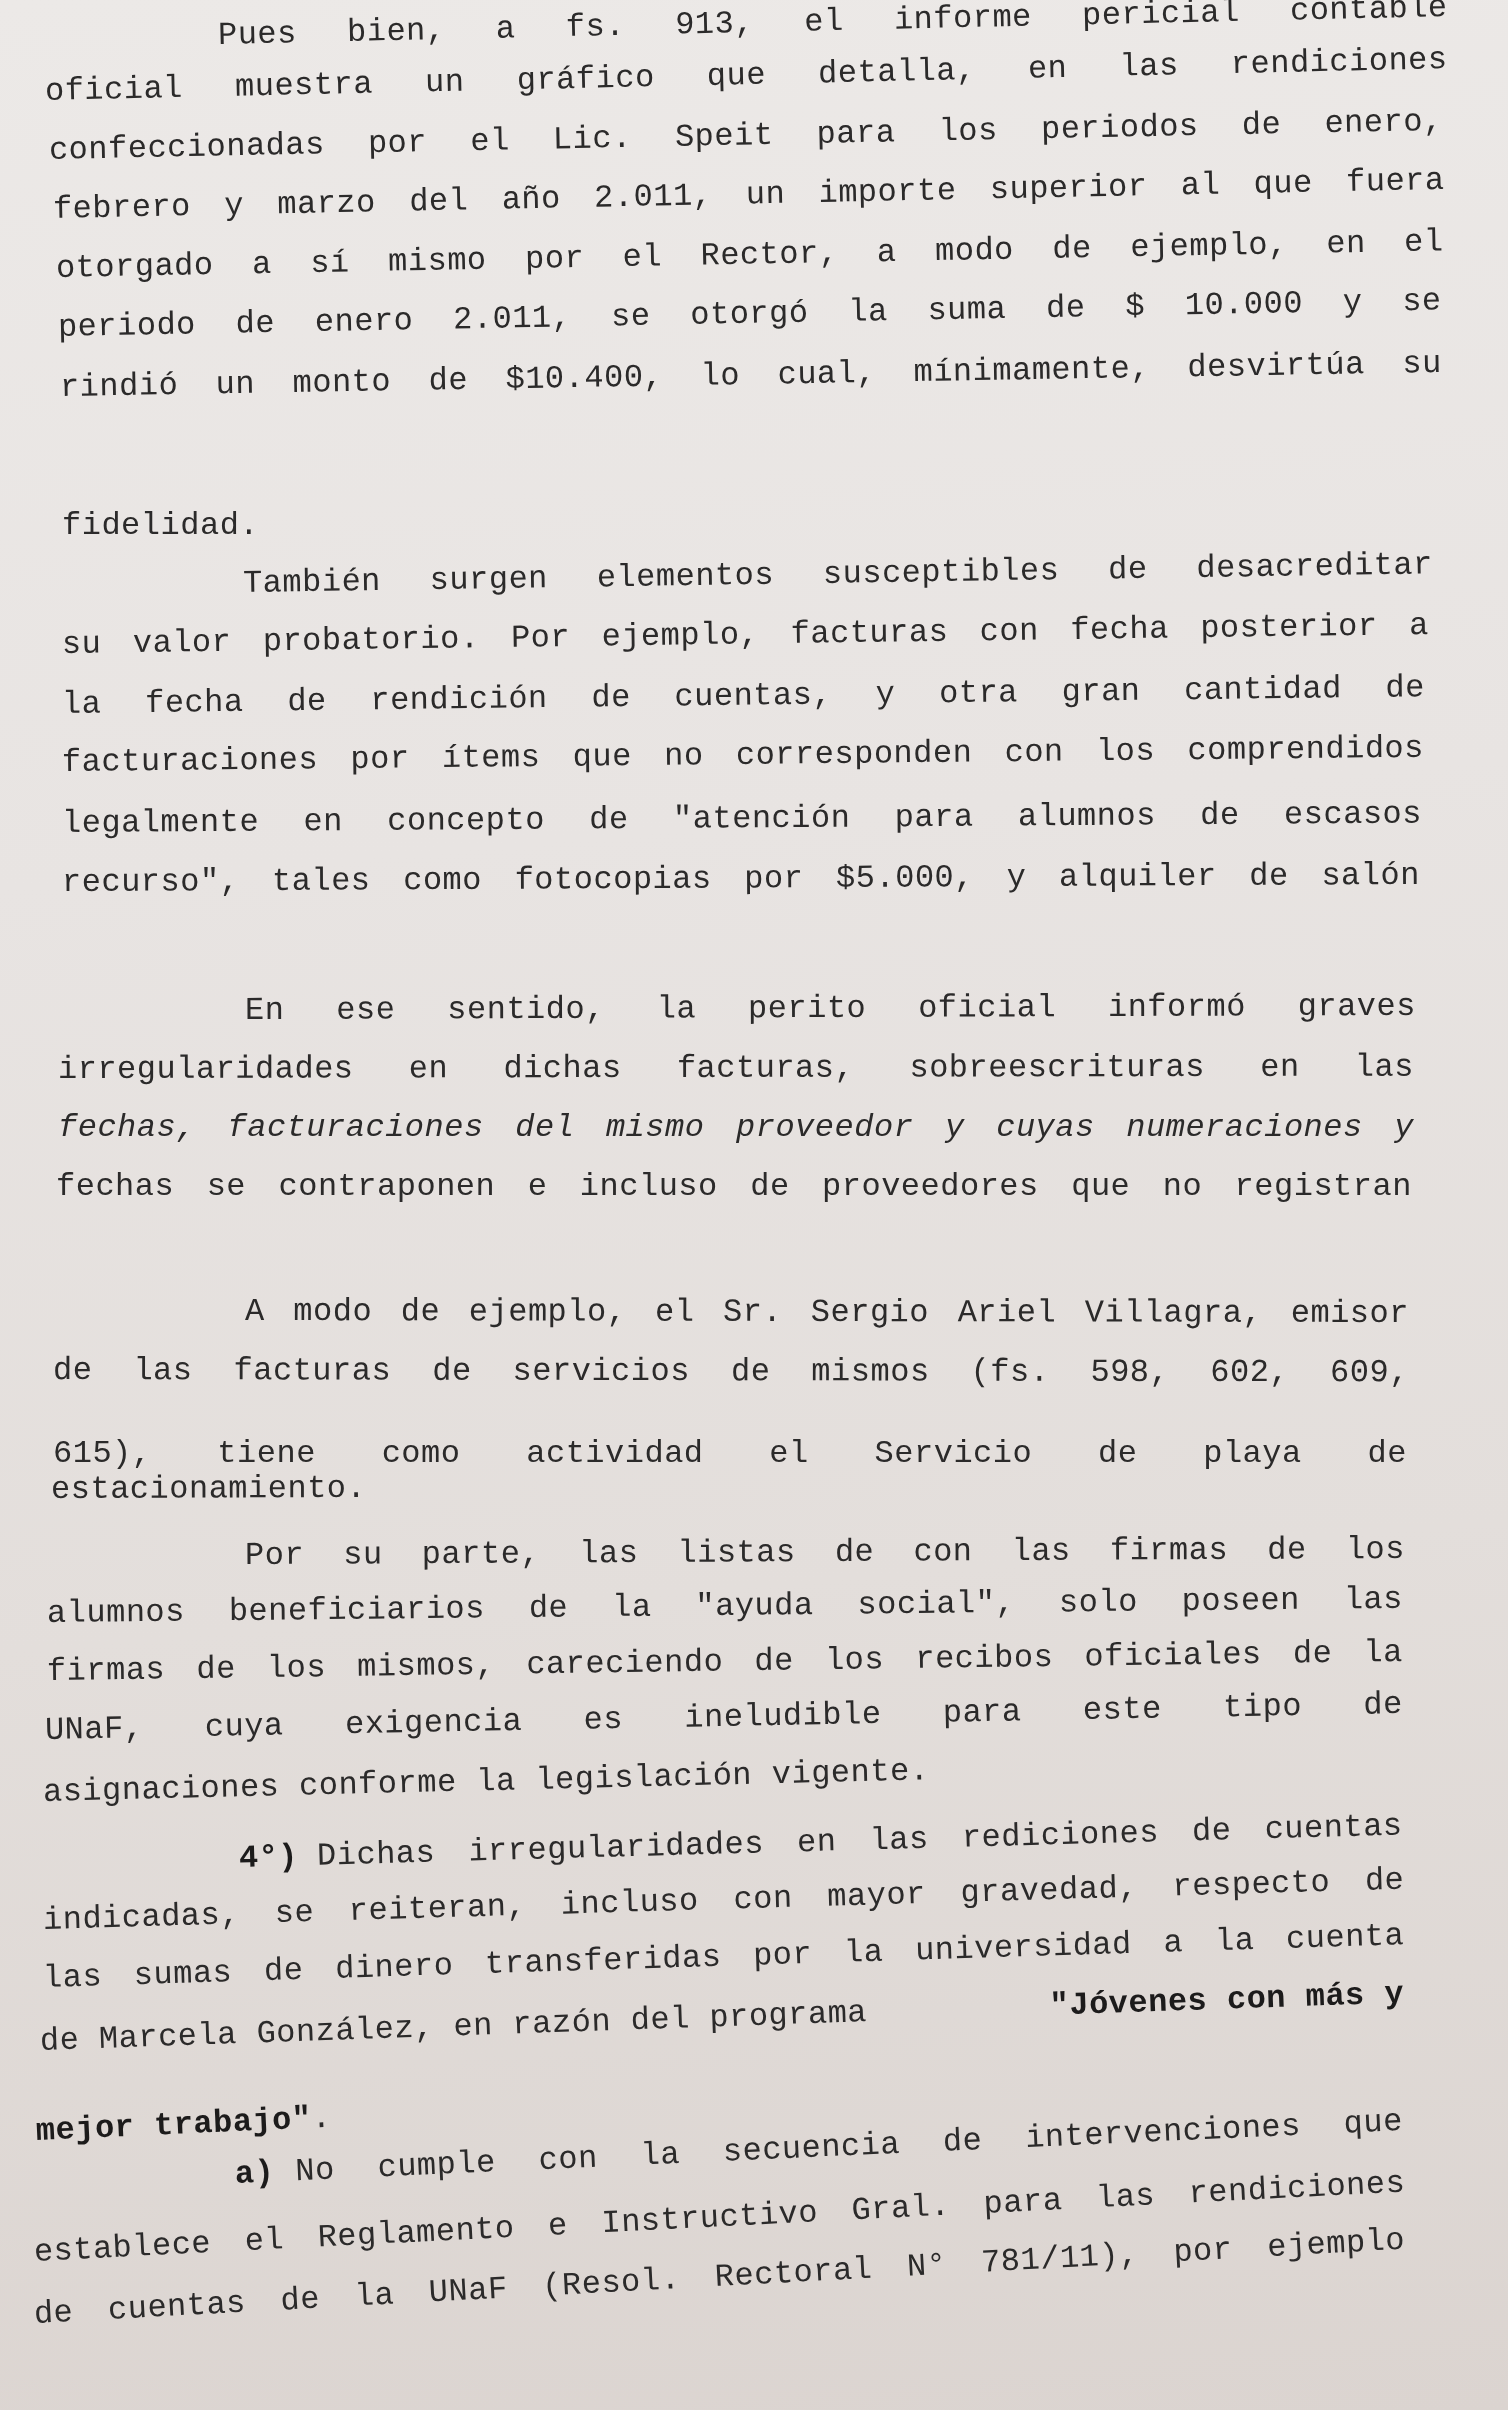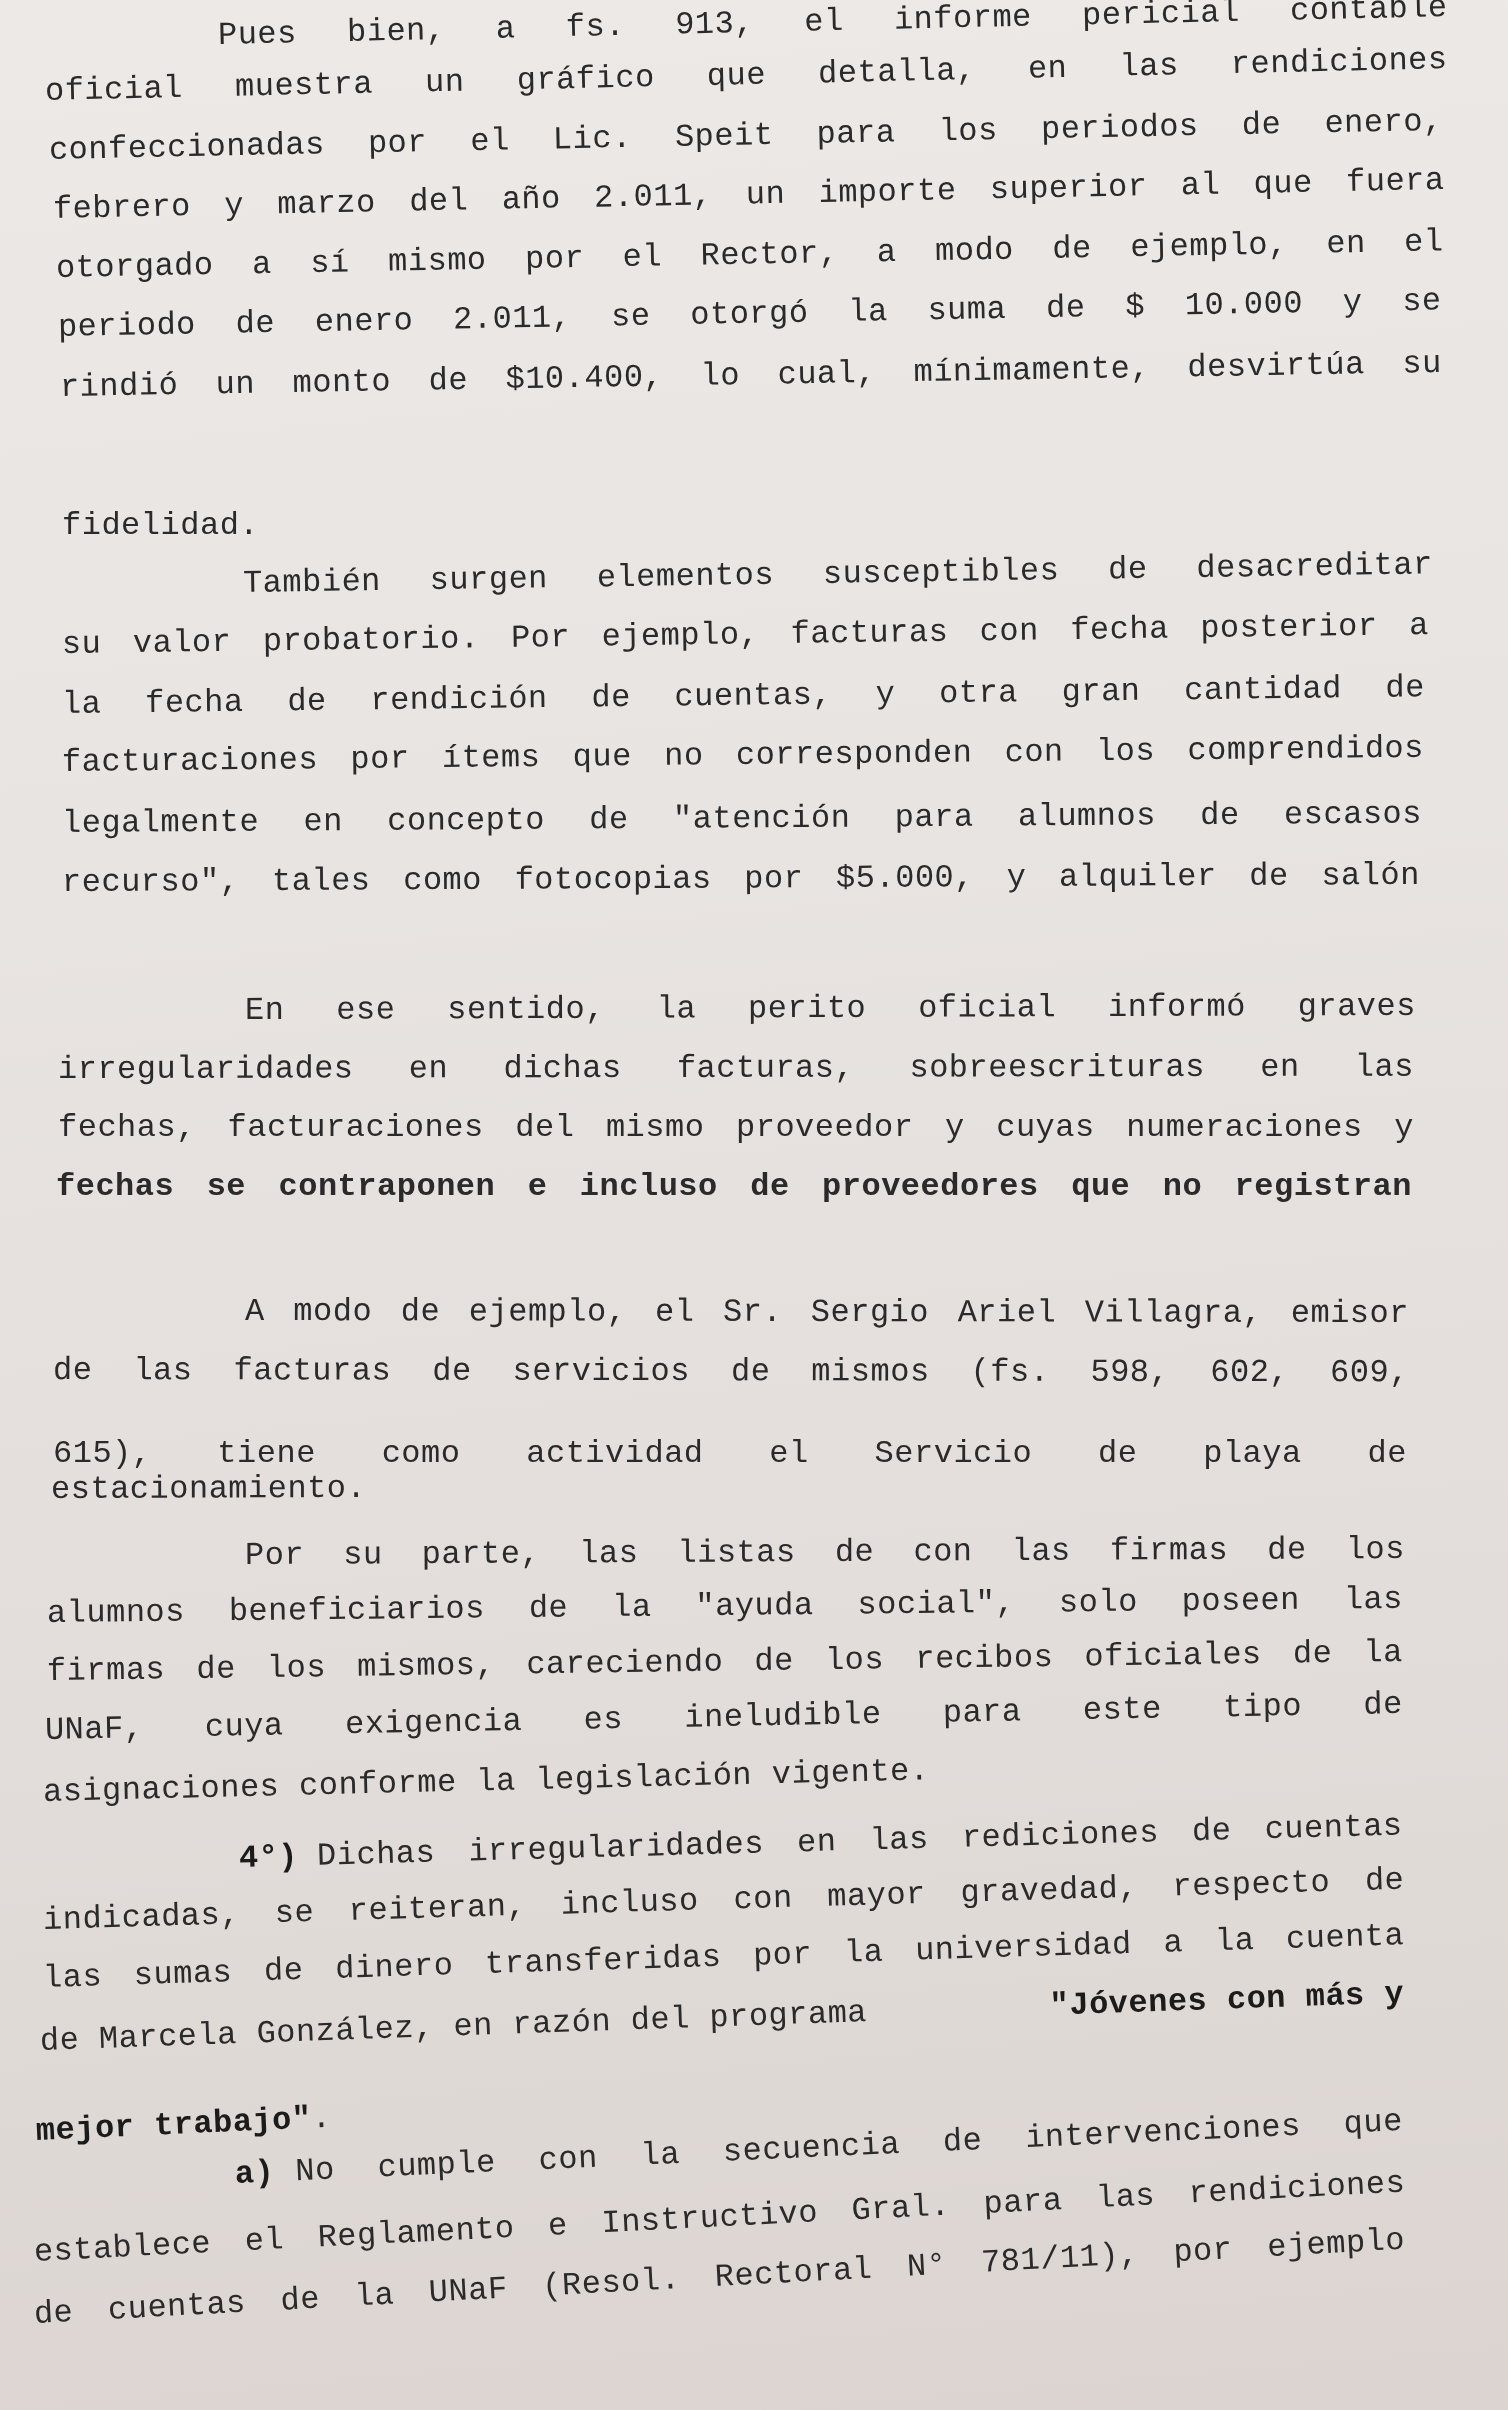--- a/index.html
+++ b/index.html
@@ -62,22 +62,22 @@
 
   <div class="line" style="left:243px; top:565px; width:1190px; transform:rotate(-0.9deg);"><span class="w">También</span><span class="w">surgen</span><span class="w">elementos</span><span class="w">susceptibles</span><span class="w">de</span><span class="w">desacreditar</span></div>
   <div class="line" style="left:62px; top:626px; width:1367px; transform:rotate(-0.8deg);"><span class="w">su</span><span class="w">valor</span><span class="w">probatorio.</span><span class="w">Por</span><span class="w">ejemplo,</span><span class="w">facturas</span><span class="w">con</span><span class="w">fecha</span><span class="w">posterior</span><span class="w">a</span></div>
   <div class="line" style="left:62px; top:686px; width:1363px; transform:rotate(-0.7deg);"><span class="w">la</span><span class="w">fecha</span><span class="w">de</span><span class="w">rendición</span><span class="w">de</span><span class="w">cuentas,</span><span class="w">y</span><span class="w">otra</span><span class="w">gran</span><span class="w">cantidad</span><span class="w">de</span></div>
   <div class="line" style="left:62px; top:744px; width:1362px; transform:rotate(-0.6deg);"><span class="w">facturaciones</span><span class="w">por</span><span class="w">ítems</span><span class="w">que</span><span class="w">no</span><span class="w">corresponden</span><span class="w">con</span><span class="w">los</span><span class="w">comprendidos</span></div>
   <div class="line" style="left:62px; top:805px; width:1360px; transform:rotate(-0.4deg);"><span class="w">legalmente</span><span class="w">en</span><span class="w">concepto</span><span class="w">de</span><span class="w">"atención</span><span class="w">para</span><span class="w">alumnos</span><span class="w">de</span><span class="w">escasos</span></div>
   <div class="line" style="left:62px; top:864px; width:1358px; transform:rotate(-0.3deg);"><span class="w">recurso",</span><span class="w">tales</span><span class="w">como</span><span class="w">fotocopias</span><span class="w">por</span><span class="w">$5.000,</span><span class="w">y</span><span class="w">alquiler</span><span class="w">de</span><span class="w">salón</span></div>
 
   <div class="line" style="left:245px; top:992px; width:1171px; transform:rotate(-0.2deg);"><span class="w">En</span><span class="w">ese</span><span class="w">sentido,</span><span class="w">la</span><span class="w">perito</span><span class="w">oficial</span><span class="w">informó</span><span class="w">graves</span></div>
   <div class="line" style="left:58px; top:1051px; width:1356px; transform:rotate(-0.1deg);"><span class="w">irregularidades</span><span class="w">en</span><span class="w">dichas</span><span class="w">facturas,</span><span class="w">sobreescrituras</span><span class="w">en</span><span class="w">las</span></div>
-  <div class="line" style="left:58px; top:1109px; width:1356px;"><span class="w">fechas,</span><span class="w">facturaciones</span><span class="w">del</span><span class="w">mismo</span><span class="w">proveedor</span><span class="w">y</span><span class="w">cuyas</span><span class="w">numeraciones</span><span class="w">y</span></div>
-  <div class="line" style="left:56px; top:1168px; width:1356px;font-weight:bold;"><span class="w">fechas</span><span class="w">se</span><span class="w">contraponen</span><span class="w">e</span><span class="w">incluso</span><span class="w">de</span><span class="w">proveedores</span><span class="w">que</span><span class="w">no</span><span class="w">registran</span></div>
+  <div class="line" style="left:58px; top:1109px; width:1356px;font-style:italic;"><span class="w">fechas,</span><span class="w">facturaciones</span><span class="w">del</span><span class="w">mismo</span><span class="w">proveedor</span><span class="w">y</span><span class="w">cuyas</span><span class="w">numeraciones</span><span class="w">y</span></div>
+  <div class="line" style="left:56px; top:1168px; width:1356px;"><span class="w">fechas</span><span class="w">se</span><span class="w">contraponen</span><span class="w">e</span><span class="w">incluso</span><span class="w">de</span><span class="w">proveedores</span><span class="w">que</span><span class="w">no</span><span class="w">registran</span></div>
 
   <div class="line" style="left:245px; top:1293px; width:1164px; transform:rotate(0.1deg);"><span class="w">A</span><span class="w">modo</span><span class="w">de</span><span class="w">ejemplo,</span><span class="w">el</span><span class="w">Sr.</span><span class="w">Sergio</span><span class="w">Ariel</span><span class="w">Villagra,</span><span class="w">emisor</span></div>
   <div class="line" style="left:53px; top:1352px; width:1356px; transform:rotate(0.1deg);"><span class="w">de</span><span class="w">las</span><span class="w">facturas</span><span class="w">de</span><span class="w">servicios</span><span class="w">de</span><span class="w">mismos</span><span class="w">(fs.</span><span class="w">598,</span><span class="w">602,</span><span class="w">609,</span></div>
   <div class="line" style="left:53px; top:1411px; width:1354px;margin-top:24px;"><span class="w">615),</span><span class="w">tiene</span><span class="w">como</span><span class="w">actividad</span><span class="w">el</span><span class="w">Servicio</span><span class="w">de</span><span class="w">playa</span><span class="w">de</span></div>
   <div class="line last" style="left:51px; top:1471px; width:1318px; transform:rotate(-0.2deg);"><span class="w">estacionamiento.</span></div>
 
   <div class="line" style="left:245px; top:1537px; width:1160px; transform:rotate(-0.3deg);"><span class="w">Por</span><span class="w">su</span><span class="w">parte,</span><span class="w">las</span><span class="w">listas</span><span class="w">de</span><span class="w">con</span><span class="w">las</span><span class="w">firmas</span><span class="w">de</span><span class="w">los</span></div>
   <div class="line" style="left:47px; top:1595px; width:1356px; transform:rotate(-0.6deg);"><span class="w">alumnos</span><span class="w">beneficiarios</span><span class="w">de</span><span class="w">la</span><span class="w">"ayuda</span><span class="w">social",</span><span class="w">solo</span><span class="w">poseen</span><span class="w">las</span></div>
   <div class="line" style="left:47px; top:1653px; width:1356px; transform:rotate(-0.8deg);"><span class="w">firmas</span><span class="w">de</span><span class="w">los</span><span class="w">mismos,</span><span class="w">careciendo</span><span class="w">de</span><span class="w">los</span><span class="w">recibos</span><span class="w">oficiales</span><span class="w">de</span><span class="w">la</span></div>
   <div class="line" style="left:45px; top:1712px; width:1358px; transform:rotate(-1.1deg);"><span class="w">UNaF,</span><span class="w">cuya</span><span class="w">exigencia</span><span class="w">es</span><span class="w">ineludible</span><span class="w">para</span><span class="w">este</span><span class="w">tipo</span><span class="w">de</span></div>

